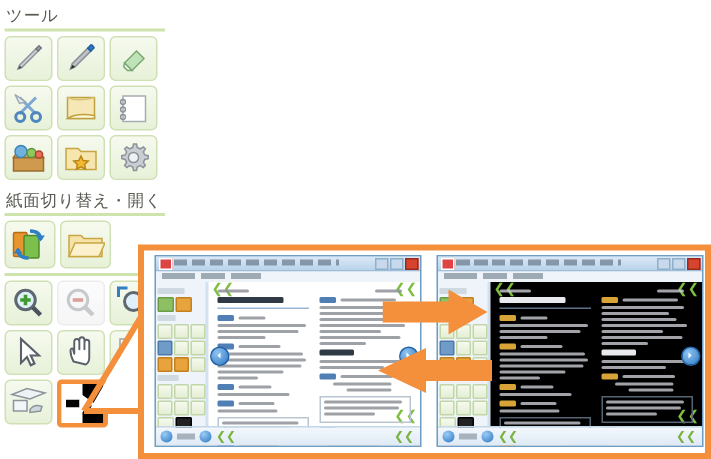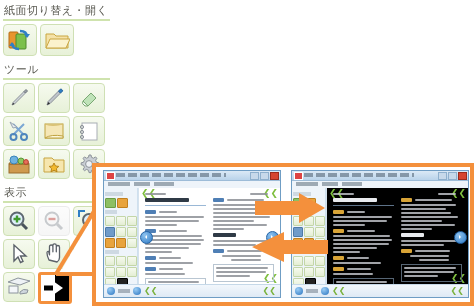--- a/index.html
+++ b/index.html
@@ -115,20 +115,98 @@
   .bigarrow{position:absolute;}
   #arrow-right{left:255px;top:193px;}
   #arrow-left{left:252px;top:232px;}
 </style>
 </head>
 <body>
 
 <div id="palette">
 
   <div>
+    <div class="sec-label">ツール</div>
+    <div class="sec-rule"></div>
+
+    <div class="btnrow">
+      <div class="tbtn">
+        <svg width="24" height="24" viewBox="0 0 24 24">
+          <path d="M5 19 l2.5 -1 l11 -11 l-1.5 -1.5 l-11 11 z" fill="#cfd3d8" stroke="#8f959c"></path>
+          <path d="M17 5.5 l1.5 1.5 l2 -2 l-1.5 -1.5 z" fill="#9aa0a8" stroke="#70767d"></path>
+          <path d="M5 19 l2.5 -1 l-1.2 -1.2 z" fill="#3b3b3b"></path>
+        </svg>
+      </div>
+      <div class="tbtn">
+        <svg width="24" height="24" viewBox="0 0 24 24">
+          <path d="M5 19 l3 -1.4 l10.5 -10.5 l-2 -2 l-10.5 10.5 z" fill="#bfc4ca" stroke="#8b9197"></path>
+          <path d="M16.5 5.1 l2 2 l2.2 -2.2 q-1 -2 -2 -2 z" fill="#2f7fc4" stroke="#1f5f9c"></path>
+          <path d="M5 19 l3 -1.4 l-1.5 -1.5 z" fill="#2b2b2b"></path>
+        </svg>
+      </div>
+      <div class="tbtn">
+        <svg width="24" height="24" viewBox="0 0 24 24">
+          <path d="M6 15 l8 -8 l5 5 l-8 8 z" fill="#bfe3b8" stroke="#7aa873"></path>
+          <path d="M6 15 l5 5 l-3 0 l-2.5 -2.5 z" fill="#eef7ec" stroke="#7aa873"></path>
+        </svg>
+      </div>
+    </div>
+
+    <div class="btnrow">
+      <div class="tbtn">
+        <svg width="24" height="24" viewBox="0 0 24 24">
+          <path d="M6 5 l11 11 M17 5 l-11 11" stroke="#7ba7d4" stroke-width="2" fill="none"></path>
+          <circle cx="6.5" cy="18" r="3" fill="none" stroke="#4f86bd" stroke-width="2"></circle>
+          <circle cx="17" cy="18" r="3" fill="none" stroke="#4f86bd" stroke-width="2"></circle>
+          <path d="M3 3 l7 5 l-4 1 z" fill="#e2e8ee" stroke="#9aa6b2"></path>
+        </svg>
+      </div>
+      <div class="tbtn">
+        <svg width="24" height="22" viewBox="0 0 24 22">
+          <rect x="3" y="4" width="18" height="14" fill="#f5e7b6" stroke="#bfa23f"></rect>
+          <path d="M3 18 q6 -4 18 -2 l0 2 z" fill="#fdf7da" stroke="#bfa23f"></path>
+          <path d="M3 4 q7 3 18 0" fill="none" stroke="#d9c274"></path>
+        </svg>
+      </div>
+      <div class="tbtn">
+        <svg width="22" height="22" viewBox="0 0 22 22">
+          <rect x="4" y="3" width="15" height="17" fill="#fff" stroke="#a8adb4"></rect>
+          <circle cx="4" cy="7" r="1.6" fill="none" stroke="#8d939a"></circle>
+          <circle cx="4" cy="12" r="1.6" fill="none" stroke="#8d939a"></circle>
+          <circle cx="4" cy="17" r="1.6" fill="none" stroke="#8d939a"></circle>
+        </svg>
+      </div>
+    </div>
+
+    <div class="btnrow">
+      <div class="tbtn">
+        <svg width="24" height="22" viewBox="0 0 24 22">
+          <rect x="2" y="11" width="20" height="9" fill="#cf9a4e" stroke="#9a6d2c"></rect>
+          <path d="M2 11 l20 0 l-2 -3 l-16 0 z" fill="#e3b978" stroke="#9a6d2c"></path>
+          <circle cx="7" cy="7" r="4" fill="#6fb2e0" stroke="#3d84b8"></circle>
+          <circle cx="14" cy="8" r="3" fill="#8ec861" stroke="#5c9637"></circle>
+          <circle cx="19" cy="9" r="2.4" fill="#e76f5a" stroke="#b5402c"></circle>
+        </svg>
+      </div>
+      <div class="tbtn">
+        <svg width="24" height="22" viewBox="0 0 24 22">
+          <path d="M2 5 h8 l2 2 h10 v12 h-20 z" fill="#f6e6ae" stroke="#c7a543"></path>
+          <path d="M12 10 l1.5 3 l3.3 .4 l-2.4 2.2 .6 3.2 l-3 -1.6 l-3 1.6 l.6 -3.2 l-2.4 -2.2 l3.3 -.4 z" fill="#f2b92e" stroke="#b8851a"></path>
+        </svg>
+      </div>
+      <div class="tbtn">
+        <svg width="24" height="24" viewBox="0 0 24 24">
+          <path d="M12 3 l2 0 .5 2.3 2 .9 2-1.3 1.4 1.4 -1.3 2 .9 2 2.3 .5 0 2 -2.3 .5 -.9 2 1.3 2 -1.4 1.4 -2 -1.3 -2 .9 -.5 2.3 -2 0 -.5-2.3 -2-.9 -2 1.3 -1.4-1.4 1.3-2 -.9-2 -2.3-.5 0-2 2.3-.5 .9-2 -1.3-2 1.4-1.4 2 1.3 2-.9z" fill="#c9ced4" stroke="#8c9299"></path>
+          <circle cx="12" cy="12" r="3.4" fill="#eef1f4" stroke="#8c9299"></circle>
+        </svg>
+      </div>
+    </div>
+  </div>
+
+  <div>
     <div class="sec-label">紙面切り替え・開く</div>
     <div class="sec-rule"></div>
     <div class="btnrow">
       <div class="tbtn big">
         <svg width="26" height="24" viewBox="0 0 26 24">
           <rect x="2" y="4" width="9" height="16" rx="1" fill="#e8952e" stroke="#b56d16"></rect>
           <rect x="9" y="6" width="10" height="15" rx="1" fill="#7cc04b" stroke="#4e8a2b"></rect>
           <path d="M13 3 q7 0 7 6" stroke="#2f7fc4" stroke-width="2.4" fill="none"></path>
           <path d="M20 10 l-3 -4 l6 0 z" fill="#2f7fc4"></path>
           <path d="M12 21 q-7 0 -7 -6" stroke="#2f7fc4" stroke-width="2.4" fill="none"></path>
@@ -138,99 +216,20 @@
       <div class="tbtn big">
         <svg width="26" height="22" viewBox="0 0 26 22">
           <path d="M2 5 h8 l2 2 h12 v12 h-22 z" fill="#f4e2a8" stroke="#c9a642"></path>
           <path d="M2 19 l4 -9 h20 l-4 9 z" fill="#fbf2cd" stroke="#c9a642"></path>
         </svg>
       </div>
     </div>
   </div>
 
   <div>
-    <div class="sec-label">ツール</div>
-    <div class="sec-rule"></div>
-
-    <div class="btnrow">
-      <div class="tbtn">
-        <svg width="24" height="24" viewBox="0 0 24 24">
-          <path d="M5 19 l2.5 -1 l11 -11 l-1.5 -1.5 l-11 11 z" fill="#cfd3d8" stroke="#8f959c"></path>
-          <path d="M17 5.5 l1.5 1.5 l2 -2 l-1.5 -1.5 z" fill="#9aa0a8" stroke="#70767d"></path>
-          <path d="M5 19 l2.5 -1 l-1.2 -1.2 z" fill="#3b3b3b"></path>
-        </svg>
-      </div>
-      <div class="tbtn">
-        <svg width="24" height="24" viewBox="0 0 24 24">
-          <path d="M5 19 l3 -1.4 l10.5 -10.5 l-2 -2 l-10.5 10.5 z" fill="#bfc4ca" stroke="#8b9197"></path>
-          <path d="M16.5 5.1 l2 2 l2.2 -2.2 q-1 -2 -2 -2 z" fill="#2f7fc4" stroke="#1f5f9c"></path>
-          <path d="M5 19 l3 -1.4 l-1.5 -1.5 z" fill="#2b2b2b"></path>
-        </svg>
-      </div>
-      <div class="tbtn">
-        <svg width="24" height="24" viewBox="0 0 24 24">
-          <path d="M6 15 l8 -8 l5 5 l-8 8 z" fill="#bfe3b8" stroke="#7aa873"></path>
-          <path d="M6 15 l5 5 l-3 0 l-2.5 -2.5 z" fill="#eef7ec" stroke="#7aa873"></path>
-        </svg>
-      </div>
-    </div>
-
-    <div class="btnrow">
-      <div class="tbtn">
-        <svg width="24" height="24" viewBox="0 0 24 24">
-          <path d="M6 5 l11 11 M17 5 l-11 11" stroke="#7ba7d4" stroke-width="2" fill="none"></path>
-          <circle cx="6.5" cy="18" r="3" fill="none" stroke="#4f86bd" stroke-width="2"></circle>
-          <circle cx="17" cy="18" r="3" fill="none" stroke="#4f86bd" stroke-width="2"></circle>
-          <path d="M3 3 l7 5 l-4 1 z" fill="#e2e8ee" stroke="#9aa6b2"></path>
-        </svg>
-      </div>
-      <div class="tbtn">
-        <svg width="24" height="22" viewBox="0 0 24 22">
-          <rect x="3" y="4" width="18" height="14" fill="#f5e7b6" stroke="#bfa23f"></rect>
-          <path d="M3 18 q6 -4 18 -2 l0 2 z" fill="#fdf7da" stroke="#bfa23f"></path>
-          <path d="M3 4 q7 3 18 0" fill="none" stroke="#d9c274"></path>
-        </svg>
-      </div>
-      <div class="tbtn">
-        <svg width="22" height="22" viewBox="0 0 22 22">
-          <rect x="4" y="3" width="15" height="17" fill="#fff" stroke="#a8adb4"></rect>
-          <circle cx="4" cy="7" r="1.6" fill="none" stroke="#8d939a"></circle>
-          <circle cx="4" cy="12" r="1.6" fill="none" stroke="#8d939a"></circle>
-          <circle cx="4" cy="17" r="1.6" fill="none" stroke="#8d939a"></circle>
-        </svg>
-      </div>
-    </div>
-
-    <div class="btnrow">
-      <div class="tbtn">
-        <svg width="24" height="22" viewBox="0 0 24 22">
-          <rect x="2" y="11" width="20" height="9" fill="#cf9a4e" stroke="#9a6d2c"></rect>
-          <path d="M2 11 l20 0 l-2 -3 l-16 0 z" fill="#e3b978" stroke="#9a6d2c"></path>
-          <circle cx="7" cy="7" r="4" fill="#6fb2e0" stroke="#3d84b8"></circle>
-          <circle cx="14" cy="8" r="3" fill="#8ec861" stroke="#5c9637"></circle>
-          <circle cx="19" cy="9" r="2.4" fill="#e76f5a" stroke="#b5402c"></circle>
-        </svg>
-      </div>
-      <div class="tbtn">
-        <svg width="24" height="22" viewBox="0 0 24 22">
-          <path d="M2 5 h8 l2 2 h10 v12 h-20 z" fill="#f6e6ae" stroke="#c7a543"></path>
-          <path d="M12 10 l1.5 3 l3.3 .4 l-2.4 2.2 .6 3.2 l-3 -1.6 l-3 1.6 l.6 -3.2 l-2.4 -2.2 l3.3 -.4 z" fill="#f2b92e" stroke="#b8851a"></path>
-        </svg>
-      </div>
-      <div class="tbtn">
-        <svg width="24" height="24" viewBox="0 0 24 24">
-          <path d="M12 3 l2 0 .5 2.3 2 .9 2-1.3 1.4 1.4 -1.3 2 .9 2 2.3 .5 0 2 -2.3 .5 -.9 2 1.3 2 -1.4 1.4 -2 -1.3 -2 .9 -.5 2.3 -2 0 -.5-2.3 -2-.9 -2 1.3 -1.4-1.4 1.3-2 -.9-2 -2.3-.5 0-2 2.3-.5 .9-2 -1.3-2 1.4-1.4 2 1.3 2-.9z" fill="#c9ced4" stroke="#8c9299"></path>
-          <circle cx="12" cy="12" r="3.4" fill="#eef1f4" stroke="#8c9299"></circle>
-        </svg>
-      </div>
-    </div>
-  </div>
-
-  <div>
-    <div class="sec-label">表示</div>
     <div class="sec-rule"></div>
 
     <div class="btnrow">
       <div class="tbtn">
         <svg width="24" height="24" viewBox="0 0 24 24">
           <circle cx="10" cy="10" r="6.5" fill="#dff0fb" stroke="#5d6870" stroke-width="2"></circle>
           <path d="M15 15 l5 5" stroke="#4a545c" stroke-width="3"></path>
           <path d="M10 6.5 v7 M6.5 10 h7" stroke="#3f9a2e" stroke-width="2.4"></path>
         </svg>
       </div>

